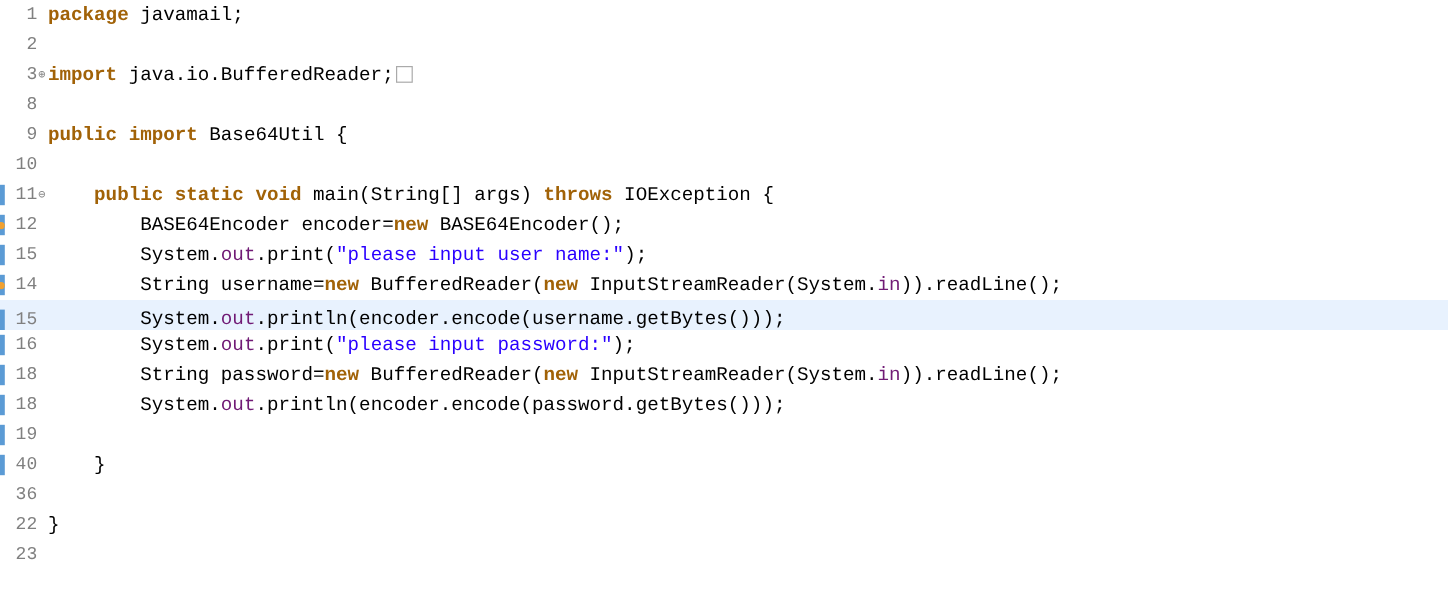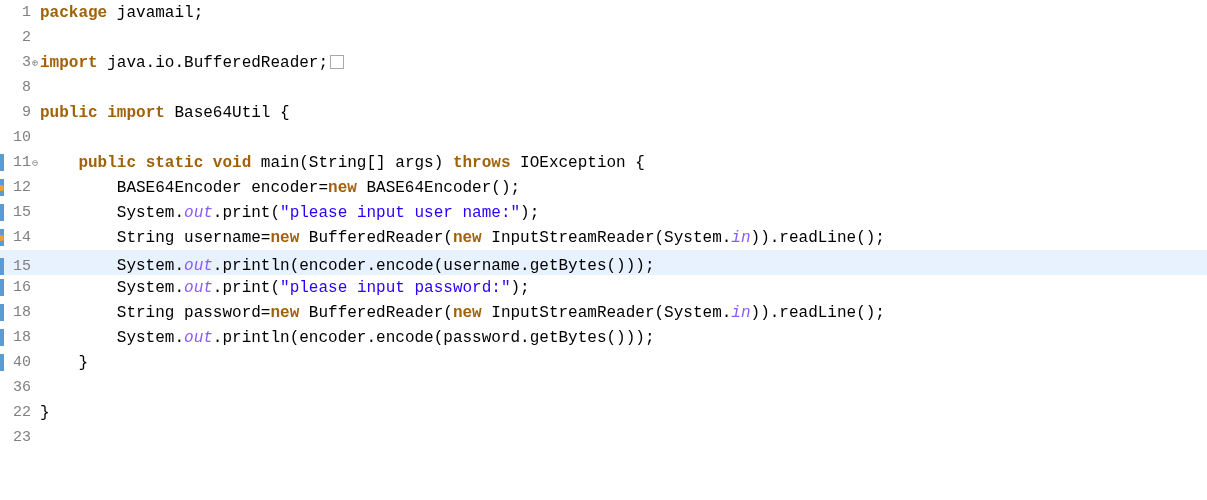--- a/index.html
+++ b/index.html
@@ -73,22 +73,21 @@
       color: #000000;
     }
     .kw {
       color: #a16207;
       font-weight: bold;
     }
     .str {
       color: #2a00ff;
     }
     .field {
-      color: #8b5cf6;
-      font-style: italic;
+      color: #701a75;
     }
     .fold-box {
       display: inline-block;
       border: 1px solid #aaa;
       width: 14px;
       height: 14px;
       vertical-align: middle;
       margin-left: 2px;
     }
   </style>
@@ -160,20 +159,24 @@
   <div class="line">
     <div class="gutter"><span class="marker blue"></span><span>18</span></div>
     <div class="code"><span>        </span><span>String password=</span><span class="kw">new</span><span> BufferedReader(</span><span class="kw">new</span><span> InputStreamReader(System.</span><span class="field">in</span><span>)).readLine();</span></div>
   </div>
 
   <div class="line">
     <div class="gutter"><span class="marker blue"></span><span>18</span></div>
     <div class="code"><span>        </span><span>System.</span><span class="field">out</span><span>.println(encoder.encode(password.getBytes()));</span></div>
   </div>
 
+  <div class="line">
+    <div class="gutter"><span class="marker blue"></span><span>19</span></div>
+    <div class="code"></div>
+  </div>
 
   <div class="line">
     <div class="gutter"><span class="marker blue"></span><span>40</span></div>
     <div class="code"><span>    </span><span>}</span></div>
   </div>
 
   <div class="line">
     <div class="gutter"><span>36</span></div>
     <div class="code"></div>
   </div>

